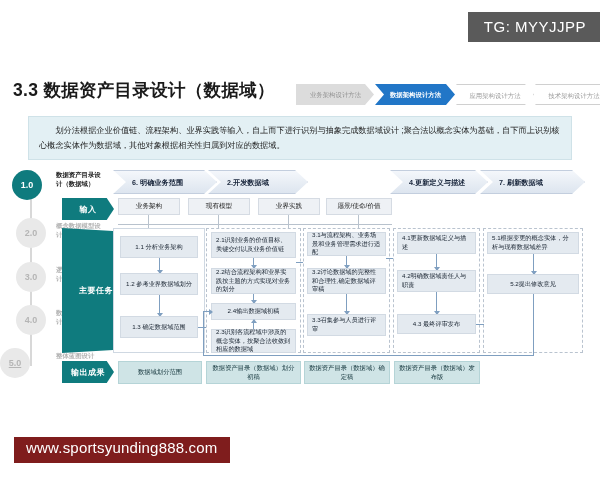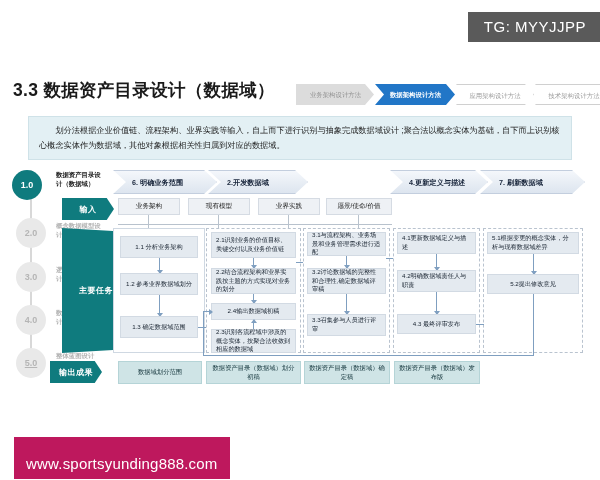--- a/index.html
+++ b/index.html
@@ -14,23 +14,23 @@
 
   
   .wm-top {
     position:absolute; right:0; top:12px;
     background:#5a5a5a; color:#fff;
     font-size:15px; letter-spacing:.5px;
     padding:6px 14px 7px 16px;
   }
   .wm-bottom {
     position:absolute; left:14px; top:437px;
-    background:#be185d; color:#fff;
+    background:#7f1d1d; color:#fff;
     font-size:15px; letter-spacing:.2px;
-    padding:18px 12px 7px 12px;
+    padding:2px 12px 7px 12px;
   }
 
   
   .title {
     position:absolute; left:13px; top:78px;
     font-size:17.5px; font-weight:bold; color:#1a1a1a;
     letter-spacing:.3px; white-space:nowrap;
   }
 
   
@@ -80,21 +80,21 @@
   .band {
     position:absolute;
     background:#0f7b7e; color:#fff;
     display:flex; align-items:center; justify-content:center;
     font-size:8px; font-weight:bold; letter-spacing:.5px;
   }
   .band-in  { left:62px; top:198px; width:52px; height:22px;
               clip-path: polygon(0 0, 86% 0, 100% 50%, 86% 100%, 0 100%); text-align: right; }
   .band-task{ left:62px; top:228px; width:68px; height:125px;
               clip-path: polygon(0 0, 100% 4px, 100% calc(100% - 4px), 0 100%); }
-  .band-out { left:50px; top:361px; width:52px; height:22px;
+  .band-out { left:62px; top:361px; width:52px; height:22px;
               clip-path: polygon(0 0, 86% 0, 100% 50%, 86% 100%, 0 100%); }
 
   
   .phase {
     position:absolute; top:170px; height:24px;
     background:linear-gradient(180deg,#f4f7fb 0%, #dde5ef 100%);
     border:1px solid #c3cede;
     clip-path: polygon(0 0, calc(100% - 13px) 0, 100% 50%, calc(100% - 13px) 100%, 0 100%, 13px 50%);
     font-size:7.2px; font-weight:bold; color:#17243a;
     display:flex; align-items:center;
@@ -178,21 +178,21 @@
 
   <div class="dot" style="left:16px; top:218px;">2.0</div>
   <div class="node-label" style="left:56px; top:221px;">概念数据模型设计</div>
 
   <div class="dot" style="left:16px; top:262px;">3.0</div>
   <div class="node-label" style="left:56px; top:265px;">逻辑数据模型设计</div>
 
   <div class="dot" style="left:16px; top:305px;">4.0</div>
   <div class="node-label" style="left:56px; top:308px;">数据分布蓝图设计</div>
 
-  <div class="dot" style="left:16px; top:348px;text-decoration:underline;">5.0</div>
+  <div class="dot" style="left:0; top:348px;text-decoration:underline;">5.0</div>
   <div class="node-label" style="left:56px; top:351px;">整体蓝图设计</div>
 
   <div class="band band-in">输入</div>
   <div class="band band-task">主要任务</div>
   <div class="band band-out">输出成果</div>
 
   <div class="phase" style="left:113px; width:104px;">6. 明确业务范围</div>
   <div class="phase" style="left:208px; width:100px;">2.开发数据域</div>
   <div class="phase" style="left:390px; width:98px;">4.更新定义与描述</div>
   <div class="phase" style="left:480px; width:105px;">7. 刷新数据域</div>

